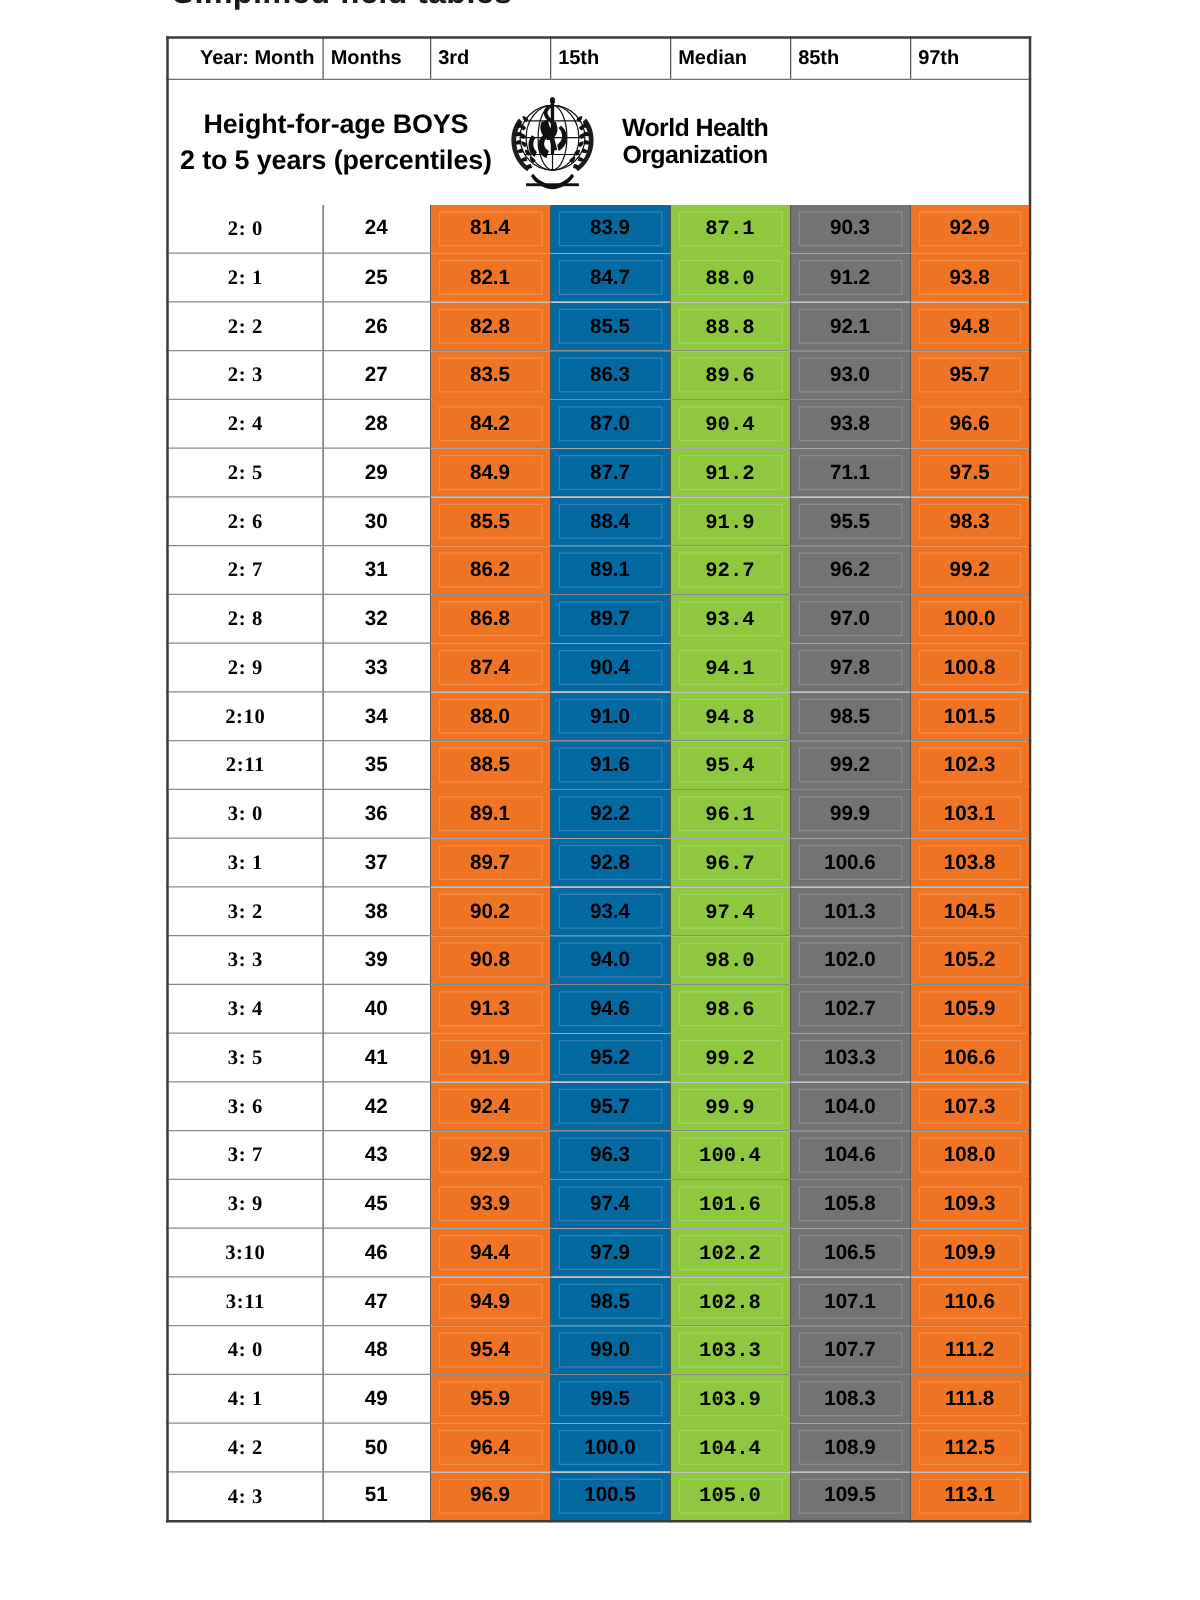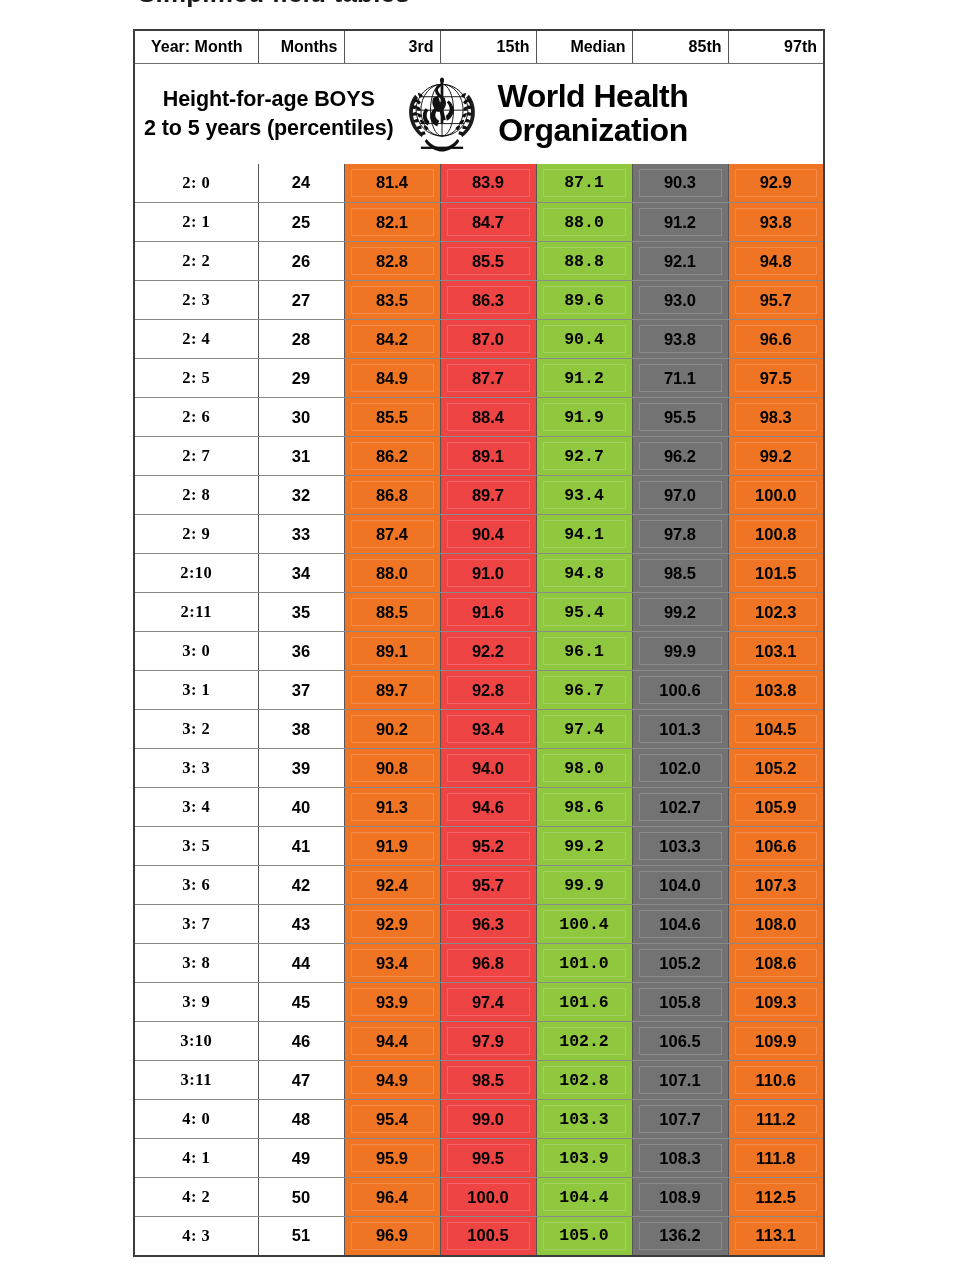--- a/index.html
+++ b/index.html
@@ -70,64 +70,64 @@
     letter-spacing: -.1px;
   }
   .who-brand {
     display: flex;
     align-items: center;
     gap: 8px;
     padding-right: 2px;
   }
   .who-emblem { width: 96px; height: 96px; display: block; flex: none; }
   .who-words {
-    font-size: 32px;
+    font-size: 20px;
     font-weight: bold;
     line-height: 1.04;
     color: #000;
     white-space: nowrap;
     letter-spacing: -.5px;
   }
 
   
   thead th {
     background: #ffffff;
     font-size: 16px;
     font-weight: bold;
     color: #000;
     height: 33px;
     padding: 0 6px;
     border-right: 1.4px solid #555;
     border-bottom: 1.6px solid #6e6e6e;
-    text-align: right;
+    text-align: left;
     white-space: nowrap;
   }
   thead th:last-child { border-right: none; margin-top: 48px; }
-  thead th.hdr-ym { text-align: center; padding-left: 7px; }
+  thead th.hdr-ym { text-align: right; padding-left: 7px; }
 
   
   tbody td {
     height: 39px;
     font-size: 16.5px;
     font-weight: bold;
     color: #000;
     text-align: center;
     border-right: 1.4px solid #555;
     border-bottom: 1.4px solid #8a8a8a;
     padding: 0;
     white-space: nowrap;
   }
   tbody td:last-child { border-right: none; }
   tbody tr:last-child td { border-bottom: none; }
 
   td.c-ym, td.c-mo { background: #ffffff; }
   td.c-ym { letter-spacing: .5px; font-family: Liberation Serif, serif; }
 
   td.c-p3   { background: #ef7524; }
-  td.c-p15  { background: #ef4444; }
+  td.c-p15  { background: #0369a1; }
   td.c-med  { background: #8fc73e; font-family: Liberation Mono, monospace; }
   td.c-p85  { background: #737373; }
   td.c-p97  { background: #ef7524; }
 
   
   td.tinted { position: relative; }
   td.tinted::after {
     content: "";
     position: absolute;
     left: 6px; right: 6px; top: 5px; bottom: 5px;
@@ -399,29 +399,20 @@
           <tr>
             <td class="c-ym">3: 7</td>
             <td class="c-mo">43</td>
             <td class="c-p3 tinted">92.9</td>
             <td class="c-p15 tinted">96.3</td>
             <td class="c-med tinted">100.4</td>
             <td class="c-p85 tinted">104.6</td>
             <td class="c-p97 tinted">108.0</td>
           </tr>
           <tr>
-            <td class="c-ym">3: 8</td>
-            <td class="c-mo">44</td>
-            <td class="c-p3 tinted">93.4</td>
-            <td class="c-p15 tinted">96.8</td>
-            <td class="c-med tinted">101.0</td>
-            <td class="c-p85 tinted">105.2</td>
-            <td class="c-p97 tinted">108.6</td>
-          </tr>
-          <tr>
             <td class="c-ym">3: 9</td>
             <td class="c-mo">45</td>
             <td class="c-p3 tinted">93.9</td>
             <td class="c-p15 tinted">97.4</td>
             <td class="c-med tinted">101.6</td>
             <td class="c-p85 tinted">105.8</td>
             <td class="c-p97 tinted">109.3</td>
           </tr>
           <tr>
             <td class="c-ym">3:10</td>
@@ -467,20 +458,20 @@
             <td class="c-med tinted">104.4</td>
             <td class="c-p85 tinted">108.9</td>
             <td class="c-p97 tinted">112.5</td>
           </tr>
           <tr>
             <td class="c-ym">4: 3</td>
             <td class="c-mo">51</td>
             <td class="c-p3 tinted">96.9</td>
             <td class="c-p15 tinted">100.5</td>
             <td class="c-med tinted">105.0</td>
-            <td class="c-p85 tinted">136.2</td>
+            <td class="c-p85 tinted">109.5</td>
             <td class="c-p97 tinted">113.1</td>
           </tr>
         </tbody>
     </table>
   </div>
 
 </div>
 
 </body></html>

